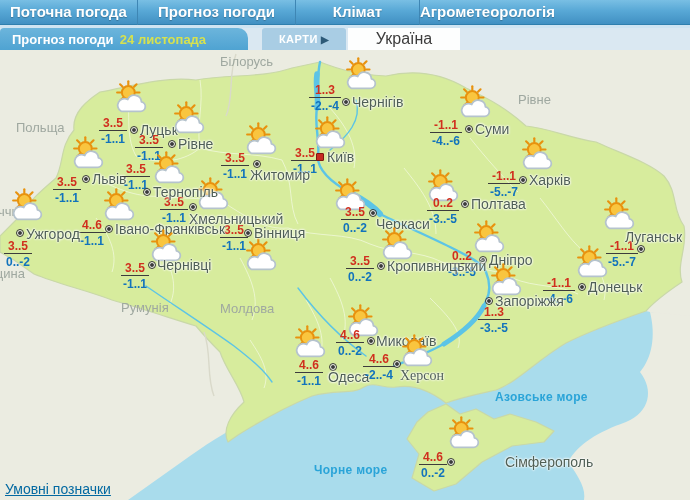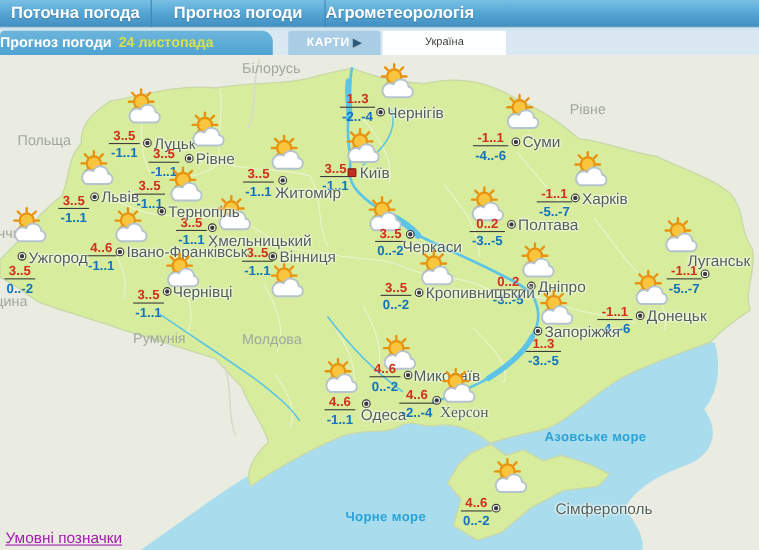--- a/index.html
+++ b/index.html
@@ -16,62 +16,63 @@
   .nav-item:nth-child(2){width:158px;}
   .nav-item:nth-child(3){width:124px;}
   .nav-item:nth-child(4){width:134px;}
   .nav-item:nth-child(5){width:137px;}
 
   .nav-strip{position:absolute;left:0;top:25px;width:690px;height:3px;background:#cfe4f2;}
 
   
   .subnav{position:absolute;left:0;top:28px;width:690px;height:22px;background:#dae8f2;display:flex;}
   .tab-active{width:248px;height:22px;background:linear-gradient(180deg,#6cb5dc,#4fa3d2);
-              border-radius:4px 10px 0 0;box-sizing:border-box;
+              border-radius:4px 10px 0 0;padding-left:12px;box-sizing:border-box;
               line-height:22px;white-space:nowrap;cursor:pointer;}
   .tab-label{color:#fff;font-size:13px;font-weight:bold;}
   .tab-date{color:#d6e14f;font-size:13px;font-weight:bold;margin-left:2px;}
   .maps-btn{width:84px;height:22px;margin-left:14px;background:#a9cde4;border-radius:3px 3px 0 0;
             text-align:center;line-height:22px;color:#fff;font-size:11px;font-weight:bold;
             letter-spacing:.5px;cursor:pointer;}
   .maps-arrow{color:#2d5a78;font-size:10px;margin-left:3px;}
   .tab-region{width:112px;height:22px;margin-left:2px;background:#fdfefe;text-align:center;
-              line-height:22px;color:#3c3c3c;font-size:10px;cursor:pointer;}
+              line-height:22px;color:#3c3c3c;font-size:16px;cursor:pointer;}
 
   
   .map-svg{position:absolute;left:0;top:50px;}
   .overlay{position:absolute;left:0;top:0;width:690px;height:500px;pointer-events:none;}
   .overlay *{pointer-events:auto;}
 
   .city{display:contents;}
   .wicon{position:absolute;width:40px;height:34px;}
   .temp{position:absolute;font-weight:bold;font-size:12px;line-height:12px;text-align:center;display:inline-block;}
   .temp .day{color:#d02f1e;border-bottom:1.6px solid #3c3c3c;padding:0 2px 1px;display:block;}
   .temp .night{color:#1273bc;padding:2px 2px 0;display:block;}
   .marker{position:absolute;width:4px;height:4px;background:#3b3b3b;border:1.5px solid #fff;
           outline:1.5px solid #3b3b3b;border-radius:50%;transform:translate(-50%,-50%);}
   .marker.capital{width:6px;height:6px;background:#c62c22;border:1px solid #801710;outline:none;border-radius:1px;}
   .city-label{position:absolute;font-size:14px;color:#4f5f55;white-space:nowrap;
               text-shadow:0 0 2px #fff,0 0 2px #fff,0 0 3px #fff;cursor:pointer;}
   .sea-label{position:absolute;font-size:12px;font-weight:bold;color:#2aa4d8;white-space:nowrap;letter-spacing:.3px;}
   .country-label{position:absolute;font-size:13px;color:#9fa8a0;white-space:nowrap;}
-  .legend-link{position:absolute;left:5px;top:481px;font-size:14px;color:#a21caf;
+  .legend-link{position:absolute;left:5px;top:481px;font-size:14px;color:#0369a1;
                text-decoration:underline;cursor:pointer;}
 </style>
 </head>
 <body>
 
 <div class="stage">
 
   <div class="topnav">
 
       <div class="nav-item">Поточна погода</div>
 
       <div class="nav-item">Прогноз погоди</div>
 
+      <div class="nav-item">Клімат</div>
 
 
       <div class="nav-item">Агрометеорологія</div>
 
   </div>
 
   <div class="nav-strip"></div>
 
   <div class="subnav">
     <div class="tab-active">
@@ -304,21 +305,21 @@
     
       <div class="city">
         <svg class="wicon" viewBox="0 0 44 38" style="left: 330px; top: 178px;">
           <use href="#suncloud"></use>
         </svg>
         <div class="temp" style="left: 341px; top: 206px;">
           <span class="day">3..5</span>
           <span class="night">0..-2</span>
         </div>
         <span class="marker" style="left: 373px; top: 213px;"></span>
-        <span class="city-label" style="left: 366px; top: 216px;">Черкаси</span>
+        <span class="city-label" style="left: 376px; top: 216px;">Черкаси</span>
       </div>
     
       <div class="city">
         <svg class="wicon" viewBox="0 0 44 38" style="left: 377px; top: 227px;">
           <use href="#suncloud"></use>
         </svg>
         <div class="temp" style="left: 346px; top: 255px;">
           <span class="day">3..5</span>
           <span class="night">0..-2</span>
         </div>

